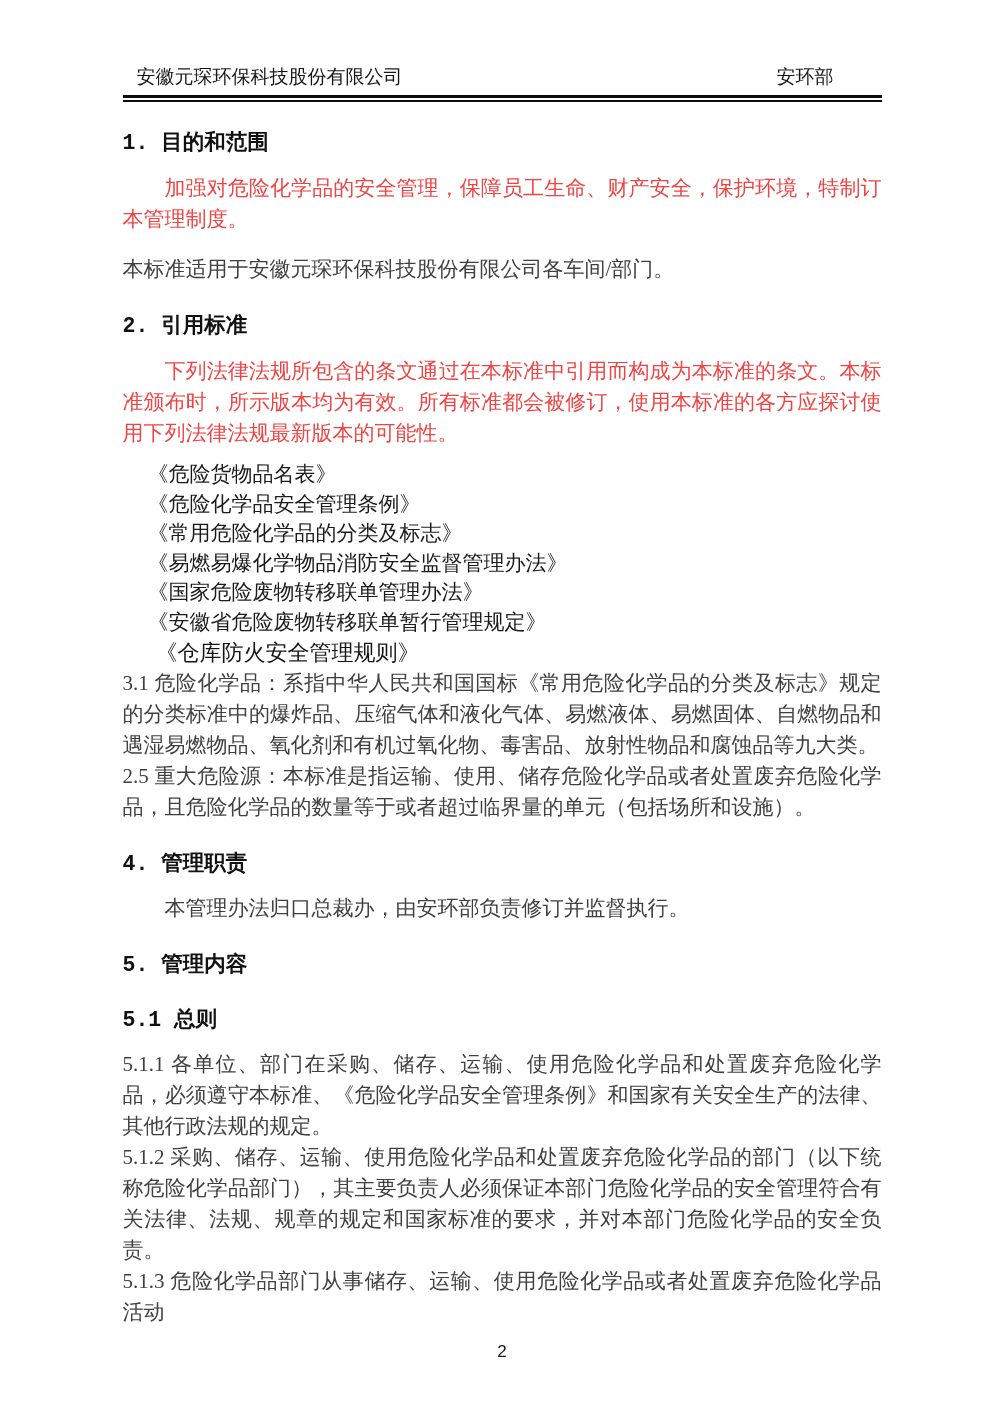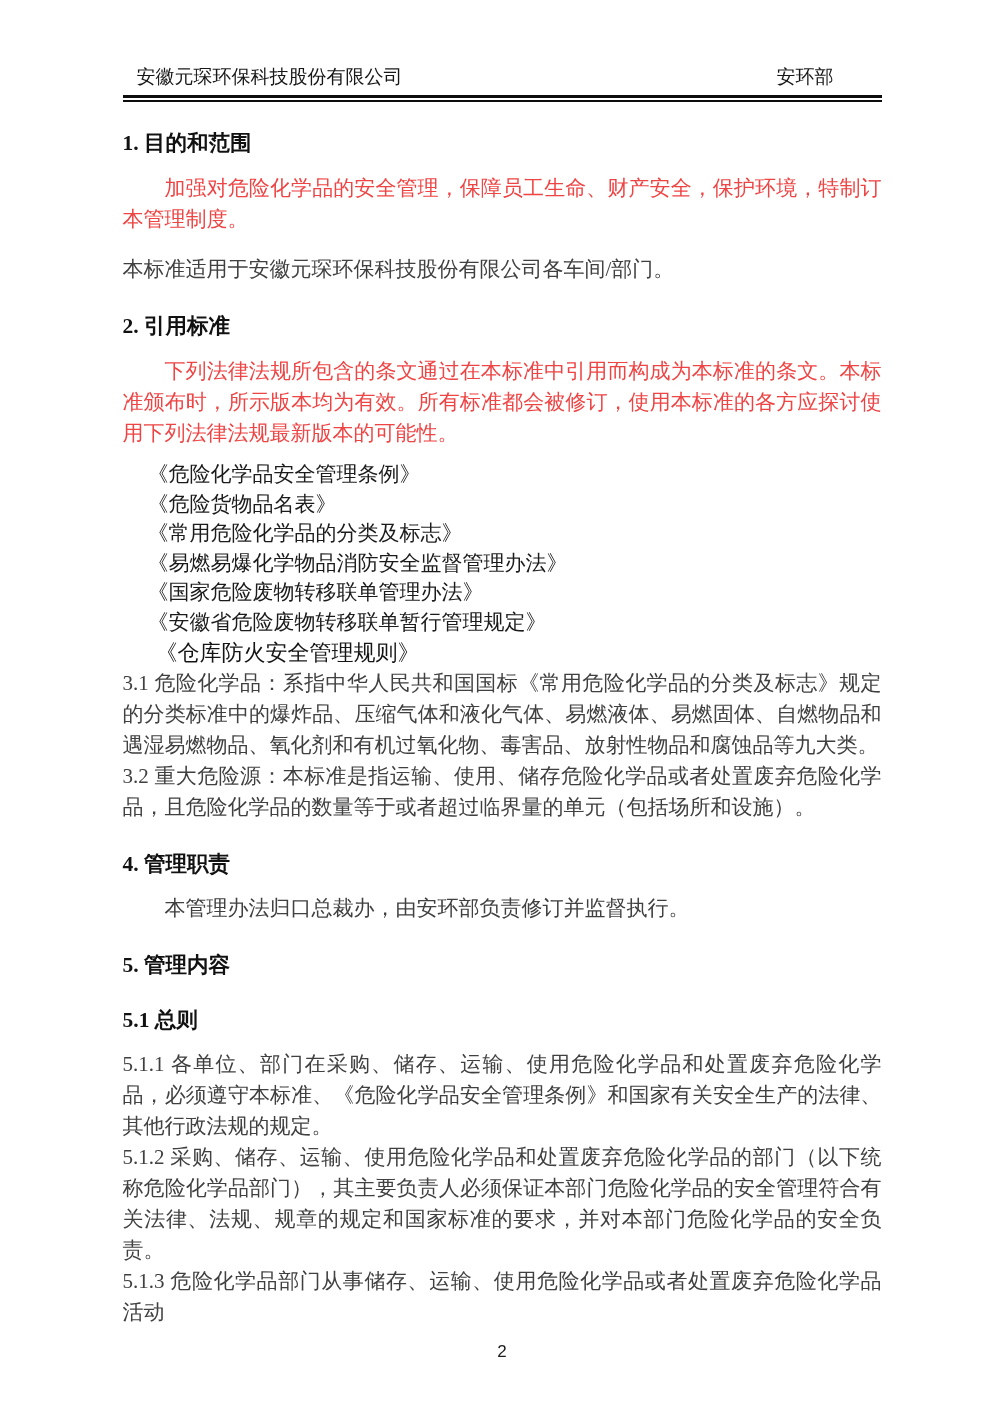--- a/index.html
+++ b/index.html
@@ -20,21 +20,21 @@
     padding-left:14px; padding-right:48px;
     color:#161616;
   }
   .header-rule {
     margin-top:5px;
     height:7px;
     border-top:3px solid #0d0d0d;
     border-bottom:2px solid #0d0d0d;
   }
   h2.sec {
-    font-family:Liberation Serif, serif;
+    font-family:Liberation Mono, monospace;
     font-weight:700;
     font-size:21.5px; line-height:27px;
     margin:28px 0 15px 0;
     color:#111;
   }
   .sec-1 { margin-top:36px; }
   .sec-4 { margin-top:14px; }
   .sec-5 { margin-top:6px; }
   .sec-51 { margin-top:2px; font-size:21px; }
   p.sans-p {
@@ -84,31 +84,31 @@
   <div class="header-rule"></div>
 
   <h2 class="sec sec-1">1. 目的和范围</h2>
   <p class="sans-p indent2">加强对危险化学品的安全管理，保障员工生命、财产安全，保护环境，特制订本管理制度。</p>
   <p class="serif-p mt20">本标准适用于安徽元琛环保科技股份有限公司各车间/部门。</p>
 
   <h2 class="sec">2. 引用标准</h2>
   <p class="sans-p indent2">下列法律法规所包含的条文通过在本标准中引用而构成为本标准的条文。本标准颁布时，所示版本均为有效。所有标准都会被修订，使用本标准的各方应探讨使用下列法律法规最新版本的可能性。</p>
 
   <div class="reflist">
+    <p class="ref">《危险货物品名表》</p>
     <p class="ref">《危险化学品安全管理条例》</p>
-    <p class="ref">《危险货物品名表》</p>
     <p class="ref">《常用危险化学品的分类及标志》</p>
     <p class="ref">《易燃易爆化学物品消防安全监督管理办法》</p>
     <p class="ref">《国家危险废物转移联单管理办法》</p>
     <p class="ref">《安徽省危险废物转移联单暂行管理规定》</p>
     <p class="ref-bold">《仓库防火安全管理规则》</p>
   </div>
 
   <p class="serif-p">3.1 危险化学品：系指中华人民共和国国标《常用危险化学品的分类及标志》规定的分类标准中的爆炸品、压缩气体和液化气体、易燃液体、易燃固体、自燃物品和遇湿易燃物品、氧化剂和有机过氧化物、毒害品、放射性物品和腐蚀品等九大类。</p>
-  <p class="serif-p">3.2 重大危险源：本标准是指运输、使用、储存危险化学品或者处置废弃危险化学品，且危险化学品的数量等于或者超过临界量的单元（包括场所和设施）。</p>
+  <p class="serif-p">2.5 重大危险源：本标准是指运输、使用、储存危险化学品或者处置废弃危险化学品，且危险化学品的数量等于或者超过临界量的单元（包括场所和设施）。</p>
 
   <h2 class="sec sec-4">4. 管理职责</h2>
   <p class="serif-p indent2">本管理办法归口总裁办，由安环部负责修订并监督执行。</p>
 
   <h2 class="sec sec-5">5. 管理内容</h2>
   <h2 class="sec sec-51">5.1 总则</h2>
   <p class="serif-p tight">5.1.1 各单位、部门在采购、储存、运输、使用危险化学品和处置废弃危险化学品，必须遵守本标准、《危险化学品安全管理条例》和国家有关安全生产的法律、其他行政法规的规定。</p>
   <p class="serif-p tight">5.1.2 采购、储存、运输、使用危险化学品和处置废弃危险化学品的部门（以下统称危险化学品部门），其主要负责人必须保证本部门危险化学品的安全管理符合有关法律、法规、规章的规定和国家标准的要求，并对本部门危险化学品的安全负责。</p>
   <p class="serif-p tight">5.1.3 危险化学品部门从事储存、运输、使用危险化学品或者处置废弃危险化学品活动</p>
 

